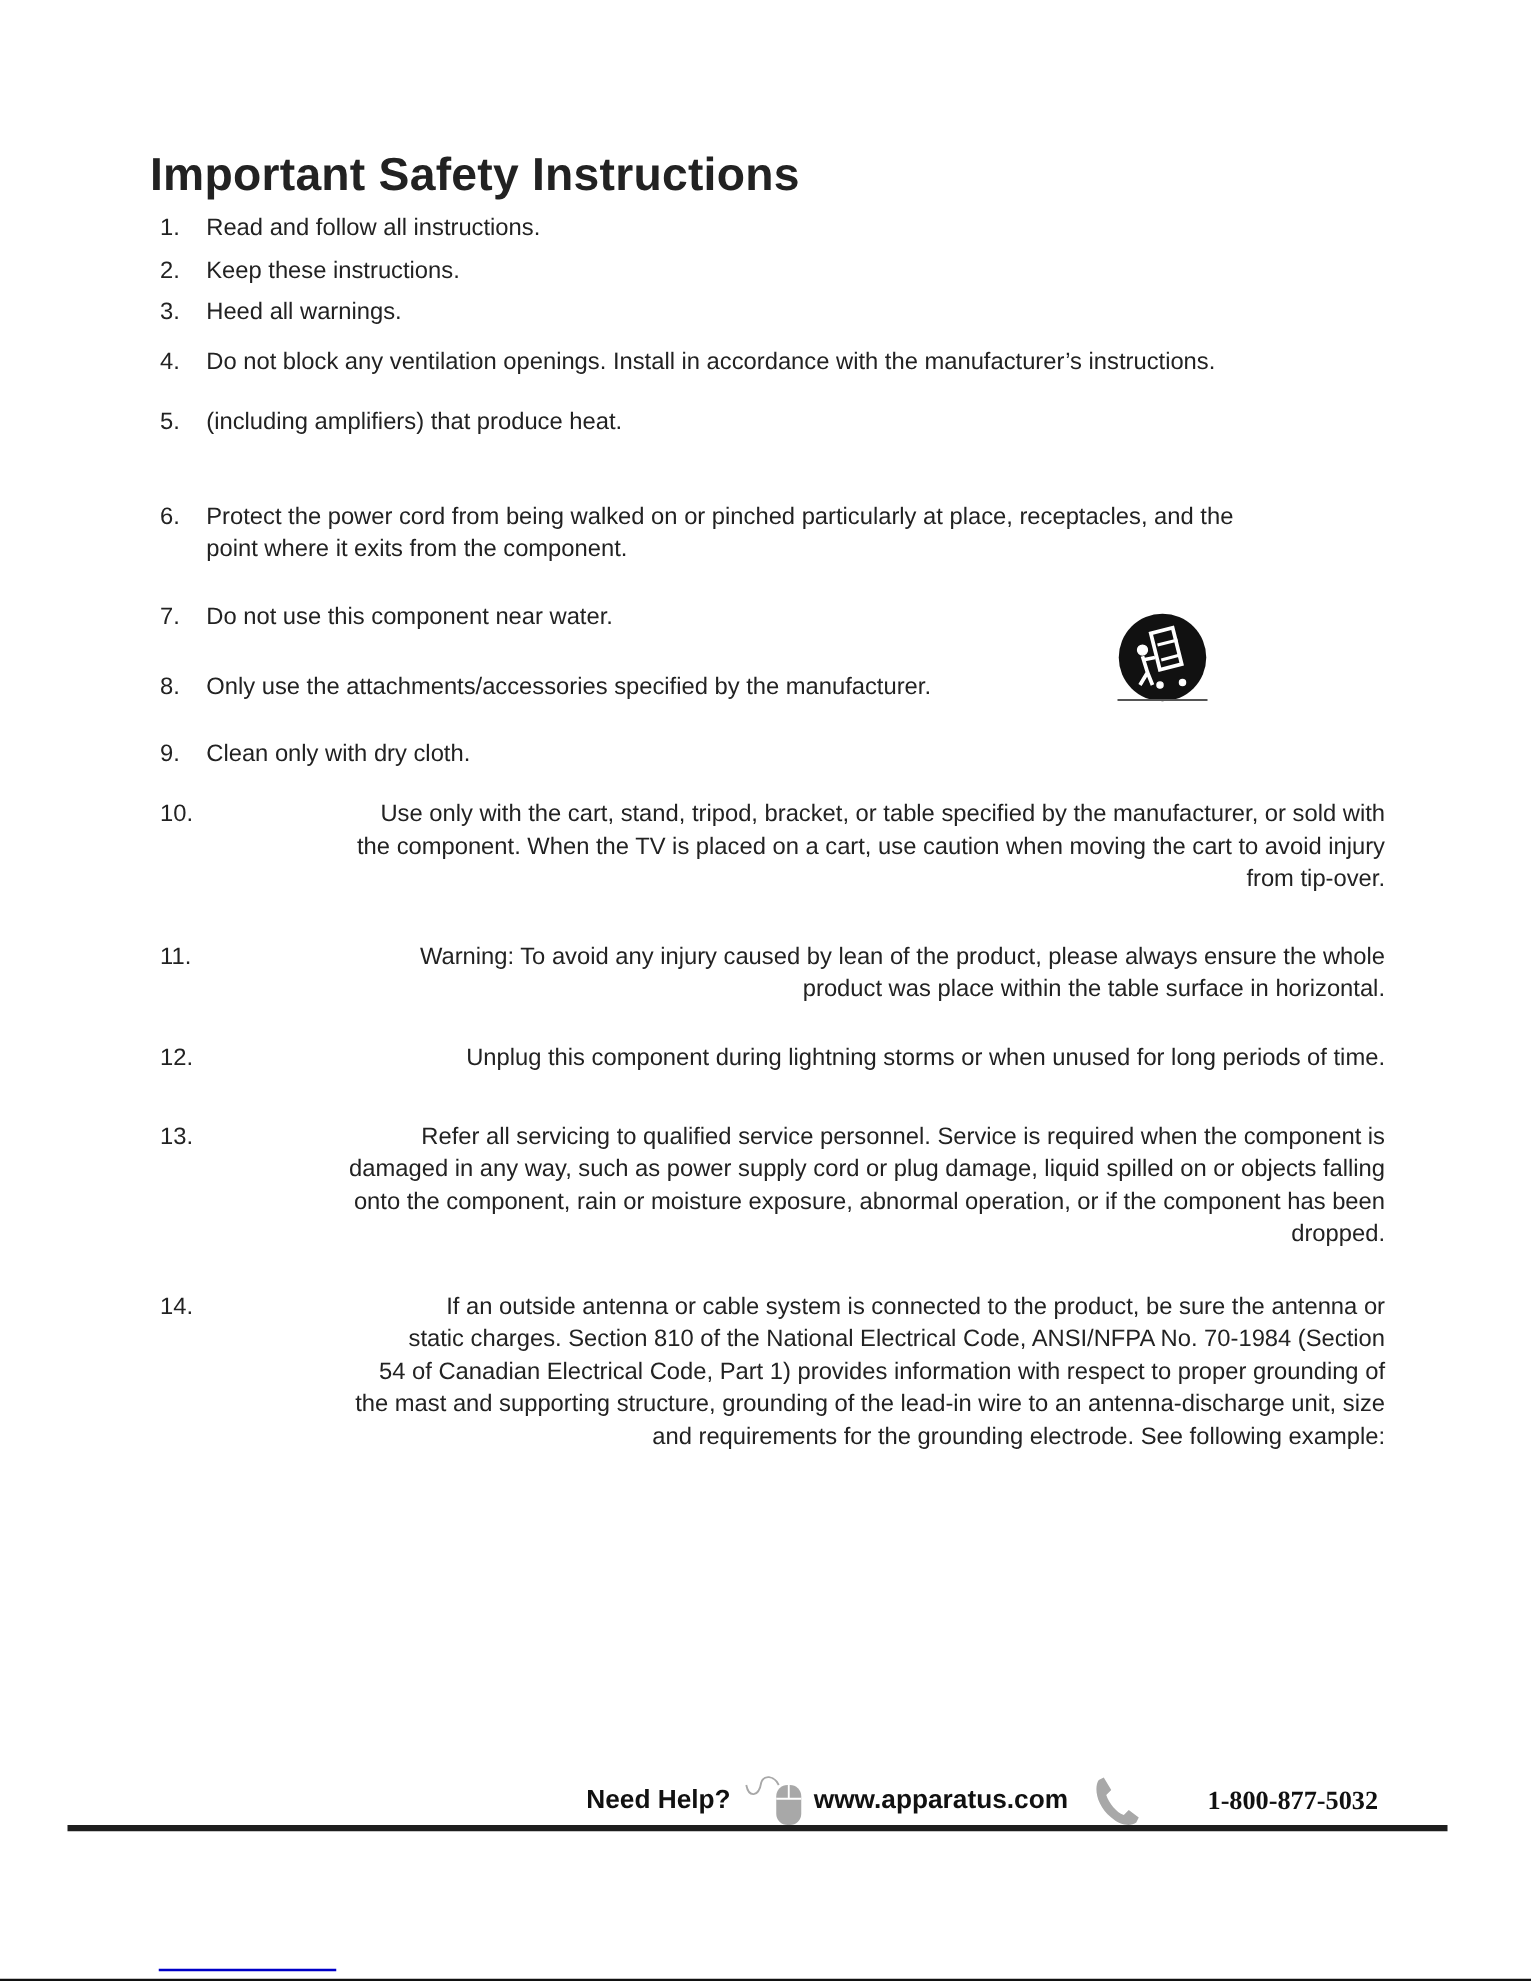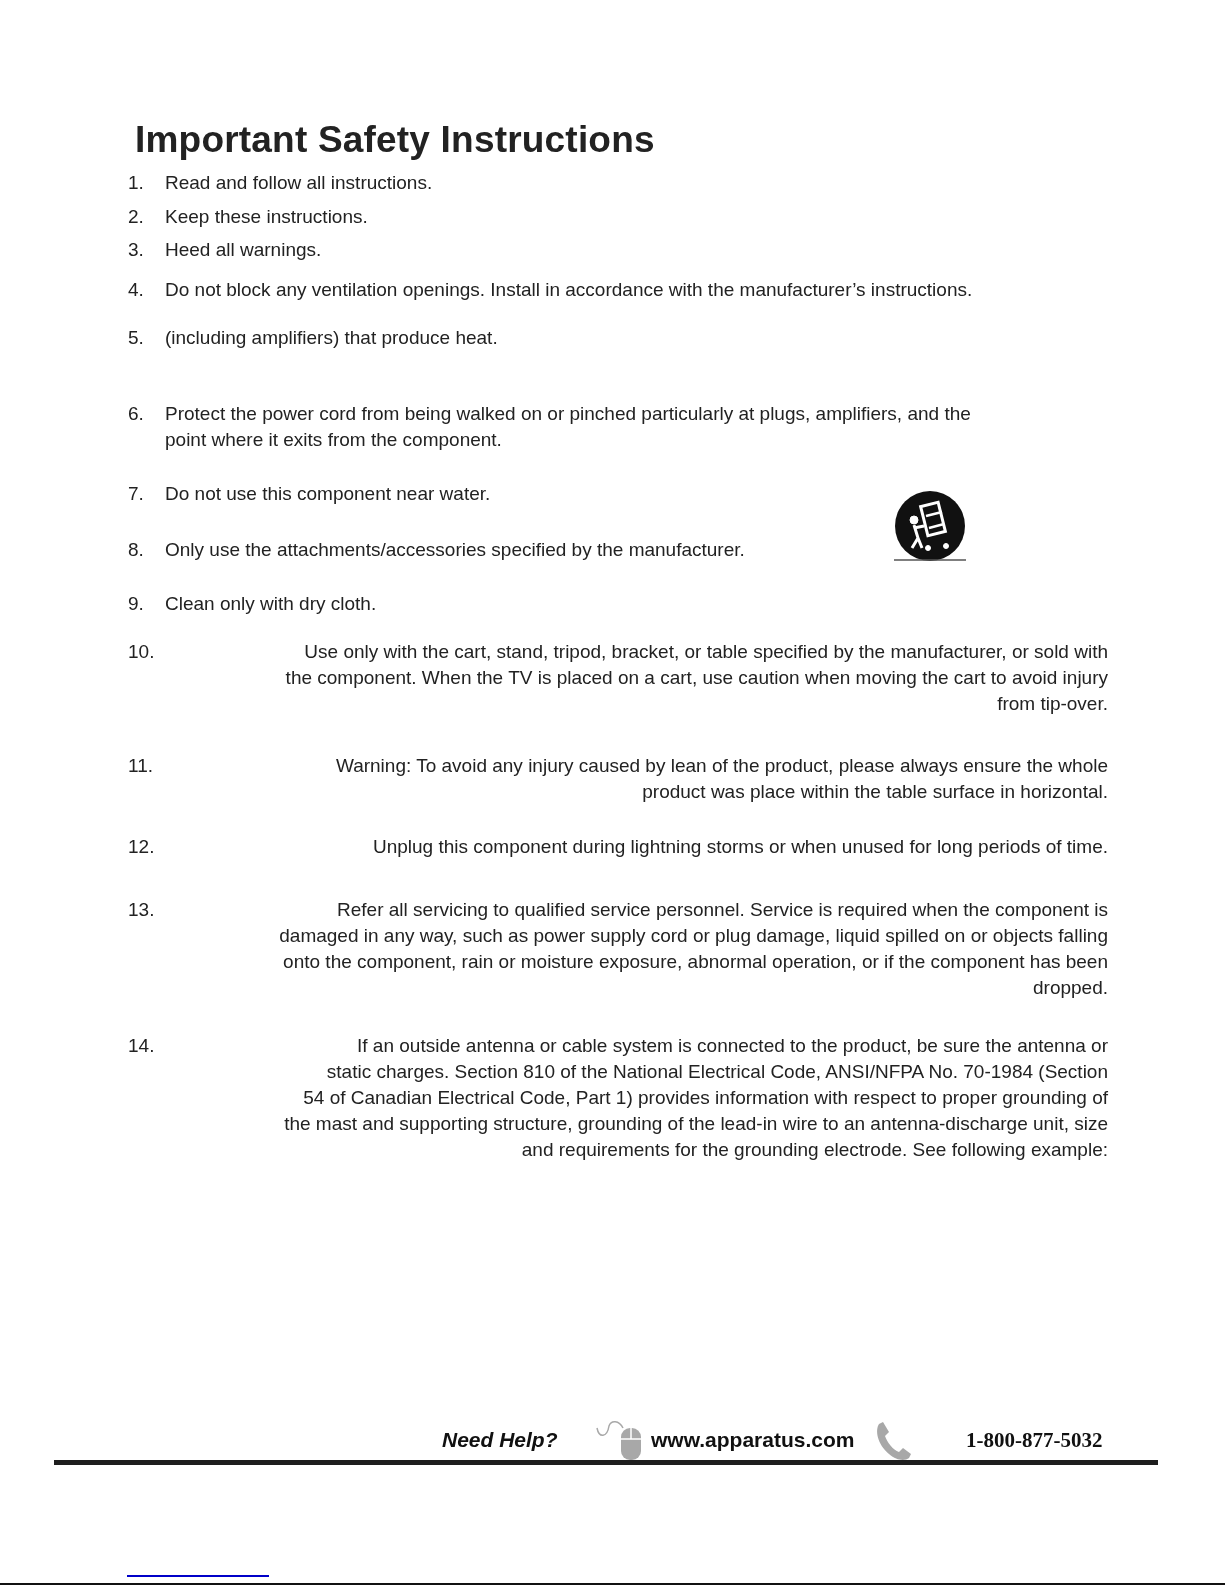--- a/index.html
+++ b/index.html
@@ -1,36 +1,36 @@
 <!DOCTYPE html>
 <html><head>
   <meta charset="utf-8">
   <style>
     html, body { margin: 0; padding: 0; background: #ffffff; }
     body {
       width: 1225px; height: 1585px; position: relative; overflow: hidden;
       font-family: "Liberation Sans", sans-serif; color: #1a1a1a;
     }
     .title {
-      position: absolute; left: 135px; top: 94px;
+      position: absolute; left: 120px; top: 94px;
       font-size: 37px; font-weight: bold; letter-spacing: 0.2px; color: #222;
     }
     .item {
       position: absolute; left: 128px; width: 980px;
       font-size: 19px; line-height: 26px; color: #222;
     }
     .item .num { position: absolute; left: 0; top: 0; }
     .item .txt { display: block; margin-left: 37px; }
     .item.two .txt { margin-left: 34px; text-align: right; }
     .safety-icon { position: absolute; left: 892px; top: 490px; width: 76px; height: 76px; }
     .footer {
       position: absolute; left: 0; top: 1420px; width: 1225px; height: 40px;
       font-weight: bold; font-size: 21px; color: #111;
     }
-    .need-help { position: absolute; left: 442px; top: 8px; font-style: italic; }
+    .need-help { position: absolute; left: 469px; top: 8px; }
     .mouse-icon { position: absolute; left: 593px; top: 0px; width: 50px; height: 42px; }
     .website { position: absolute; left: 651px; top: 8px; }
     .phone-icon { position: absolute; left: 873px; top: 0px; width: 42px; height: 42px; }
     .phone { position: absolute; left: 966px; top: 8px; font-family: Liberation Serif, serif; }
     .footer-rule {
       position: absolute; left: 54px; top: 1460px; width: 1104px; height: 5px; background: #1e1e1e;
     }
     .link-underline {
       position: absolute; left: 127px; top: 1575px; width: 142px; height: 2px; background: #0000c8;
     }
@@ -59,21 +59,21 @@
     <div class="item" style="top: 277px;">
       <span class="num">4.</span>
       <span class="txt">Do not block any ventilation openings. Install in accordance with the manufacturer’s instructions.</span>
     </div>
     <div class="item" style="top: 325px;">
       <span class="num">5.</span>
       <span class="txt">(including amplifiers) that produce heat.</span>
     </div>
     <div class="item" style="top: 401px;">
       <span class="num">6.</span>
-      <span class="txt">Protect the power cord from being walked on or pinched particularly at plugs, amplifiers, and the</span>
+      <span class="txt">Protect the power cord from being walked on or pinched particularly at place, receptacles, and the</span>
       <span class="txt">point where it exits from the component.</span>
     </div>
     <div class="item" style="top: 481px;">
       <span class="num">7.</span>
       <span class="txt">Do not use this component near water.</span>
     </div>
     <div class="item" style="top: 537px;">
       <span class="num">8.</span>
       <span class="txt">Only use the attachments/accessories specified by the manufacturer.</span>
     </div>

